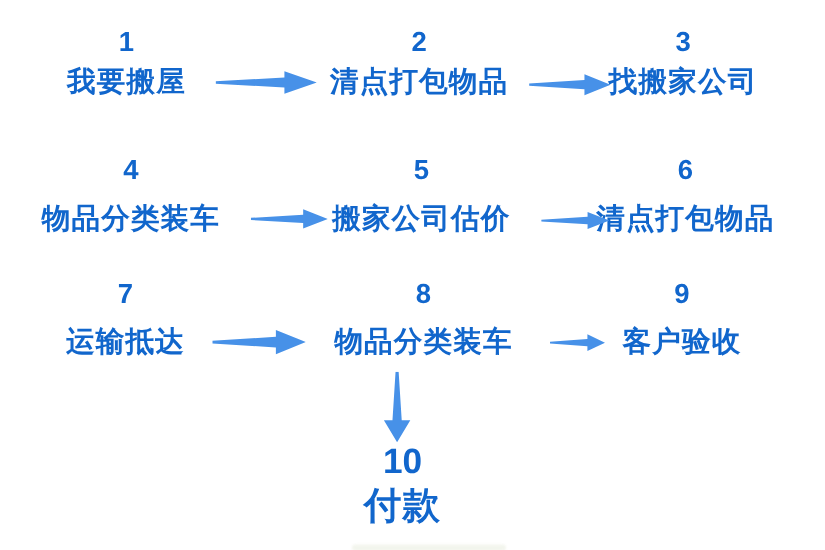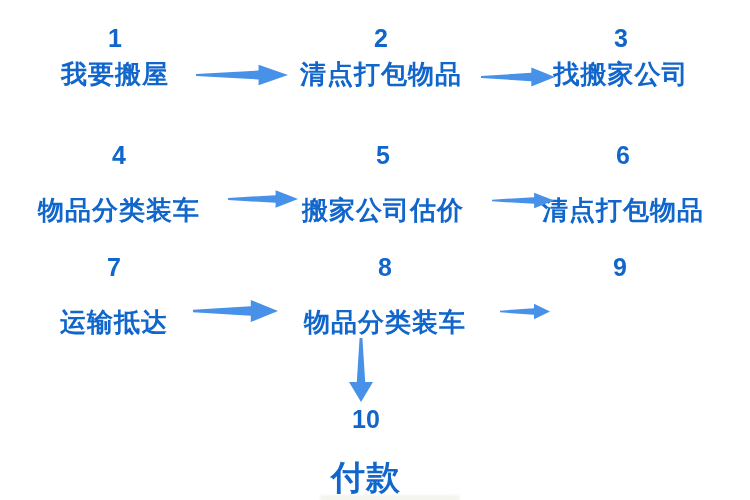--- a/index.html
+++ b/index.html
@@ -3,23 +3,23 @@
 <meta charset="utf-8">
 <style>
   html,body{margin:0;padding:0;background:#ffffff;}
   .canvas{
     position:relative;width:750px;height:500px;background:#ffffff;overflow:hidden;
     font-family:"Liberation Sans","DejaVu Sans",sans-serif;
   }
   .step{position:absolute;width:240px;text-align:center;color:#1166cc;}
   .step .num{font-size:25px;font-weight:700;line-height:32px;}
   .step .label{font-size:26px;font-weight:700;line-height:36px;margin-top:2px;letter-spacing:1px;}
-  .row23 .label{margin-top:21px;}
-  .step-final .num{font-size:25px;}
-  .step-final .label{font-size:34px;line-height:40px;margin-top:22px;}
+  .row23 .label{margin-top:9px;}
+  .step-final .num{font-size:32px;}
+  .step-final .label{font-size:34px;line-height:40px;margin-top:5px;}
   .arrow{position:absolute;display:block;}
   
   .s1{left:-5px;top:22px;}
   .s2{left:261px;top:22px;}
   .s3{left:501px;top:22px;}
   .s4{left:-1px;top:139px;}
   .s5{left:263px;top:139px;}
   .s6{left:503px;top:139px;}
   .s7{left:-6px;top:251px;}
   .s8{left:265px;top:251px;}
@@ -71,20 +71,21 @@
   <div class="step s7 row23">
     <div class="num">7</div>
     <div class="label">运输抵达</div>
   </div>
   <div class="step s8 row23">
     <div class="num">8</div>
     <div class="label">物品分类装车</div>
   </div>
   <div class="step s9 row23">
     <div class="num">9</div>
+    <div class="label">客户验收</div>
   </div>
 
   <div class="step s10 step-final">
     <div class="num">10</div>
     <div class="label">付款</div>
   </div>
 
   <svg class="arrow a12" viewBox="0 0 100 30" preserveAspectRatio="none">
     <polygon fill="#4791e8" points="0,13.8 68,10.2 68,4 100,15 68,26 68,19.8 0,16.2"></polygon>
   </svg>

